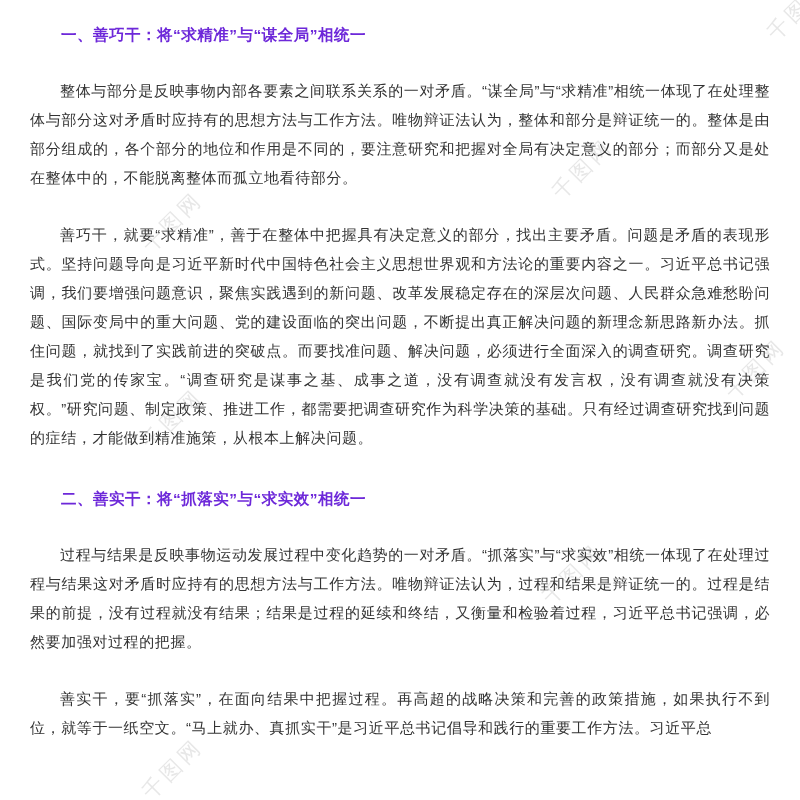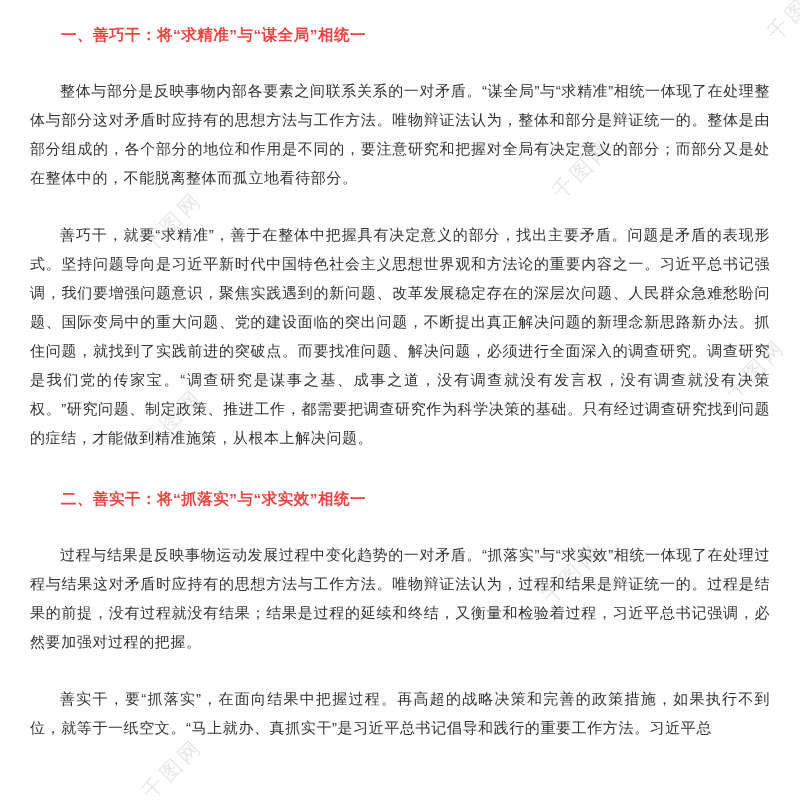--- a/index.html
+++ b/index.html
@@ -17,21 +17,21 @@
   .page {
     position: relative;
     z-index: 2;
     padding: 12px 30px 0 30px;
     color: #333333;
     font-size: 15px;
     line-height: 29px;
   }
   .heading {
     font-weight: bold;
-    color: #ef4444;
+    color: #6d28d9;
     text-indent: 2em;
     margin: 8px 0 27px 0;
     font-size: 15.5px;
     letter-spacing: 0.5px;
   }
   .heading.second {
     margin-top: 32px;
   }
   p.para {
     text-indent: 2em;

